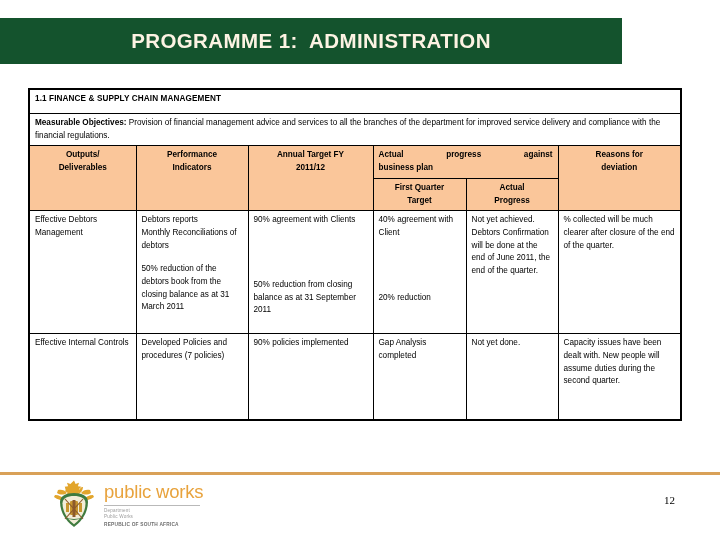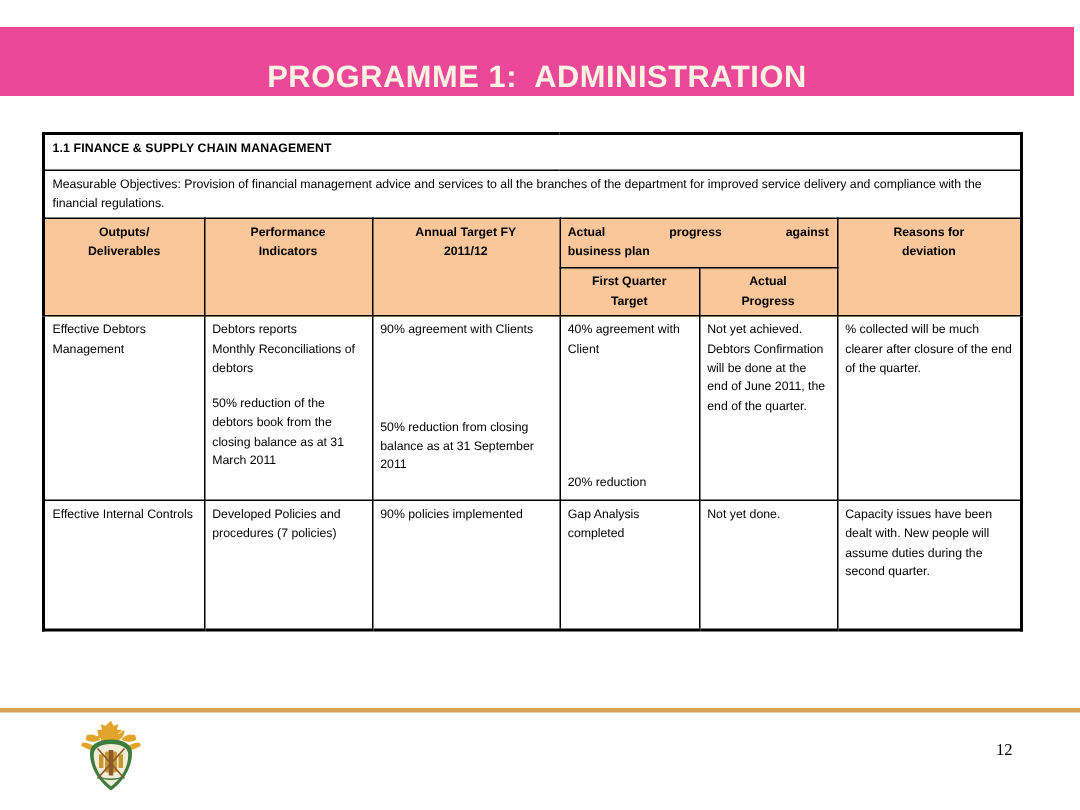--- a/index.html
+++ b/index.html
@@ -13,25 +13,25 @@
     font-family: "Liberation Sans", sans-serif;
     overflow: hidden;
     position: relative;
   }
 
   
   #title-bar {
     position: absolute;
     left: 0;
     top: 18px;
-    width: 716px;
+    width: 622px;
     height: 46px;
-    background: #ec4899;
+    background: #14532d;
     display: flex;
-    align-items: flex-end;
+    align-items: center;
     justify-content: center;
   }
   #title-text {
     color: #FDF3E3;
     font-size: 20.5px;
     font-weight: bold;
     letter-spacing: 0.4px;
     white-space: pre;
   }
 
@@ -63,21 +63,21 @@
     font-size: 9.6px;
     height: 17px;
     padding: 2px 6px;
     letter-spacing: 0.1px;
   }
   td.objectives {
     font-size: 9.1px;
     line-height: 1.45;
     padding: 4px 6px 5px 6px;
   }
-  td.objectives b { font-weight: normal; }
+  td.objectives b { font-weight: bold; }
 
   td.colhead {
     background: #FAC69A;
     font-weight: bold;
     font-size: 9.4px;
     line-height: 1.45;
     padding: 5px 6px 5px 6px;
     text-align: center;
   }
   td.colhead.justify {
@@ -220,21 +220,21 @@
         <p>Debtors reports</p>
         <p>Monthly Reconciliations of debtors</p>
         <p class="gap">50% reduction of the debtors book from the closing balance as at 31 March 2011</p>
       </td>
       <td class="cell">
         <p>90% agreement with Clients</p>
         <p style="margin-top:52px">50% reduction from closing balance as at 31 September 2011</p>
       </td>
       <td class="cell">
         <p>40% agreement with Client</p>
-        <p style="margin-top:76px">20% reduction</p>
+        <p style="margin-top:52px">20% reduction</p>
       </td>
       <td class="cell loose">Not yet achieved. Debtors Confirmation will be done at the end of June 2011, the end of the quarter.</td>
       <td class="cell loose outer-right">% collected will be much clearer after closure of the end of the quarter.</td>
     </tr>
 
     <tr>
       <td class="cell outer-left outer-bottom" style="height:79px">Effective Internal Controls</td>
       <td class="cell row2a outer-bottom">Developed Policies and procedures (7 policies)</td>
       <td class="cell row2a outer-bottom">90% policies implemented</td>
       <td class="cell row2a outer-bottom">Gap Analysis completed</td>
@@ -265,15 +265,22 @@
 
     <rect x="18" y="22" width="8" height="14" rx="1.2" fill="#C8972F"></rect>
     <rect x="20.5" y="21" width="3" height="17" fill="#8C5A2B"></rect>
     <path d="M14 24 l3 0 0 9 -3 0z" fill="#C8972F"></path>
     <path d="M27 24 l3 0 0 9 -3 0z" fill="#C8972F"></path>
     <path d="M12 38 q10 6 20 0 q-10 4 -20 0z" fill="#3F7B3F"></path>
 
     <path d="M13 20 l18 20" stroke="#8C5A2B" stroke-width="1.1" fill="none"></path>
     <path d="M31 20 l-18 20" stroke="#8C5A2B" stroke-width="1.1" fill="none"></path>
   </svg>
+  <div id="logo-words">
+    <div id="logo-title">public works</div>
+    <div id="logo-divider"></div>
+    <div class="logo-sub">Department</div>
+    <div class="logo-sub">Public Works</div>
+    <div class="logo-sub bold">REPUBLIC OF SOUTH AFRICA</div>
+  </div>
 </div>
 
 <div id="page-number">12</div>
 
 </body></html>

